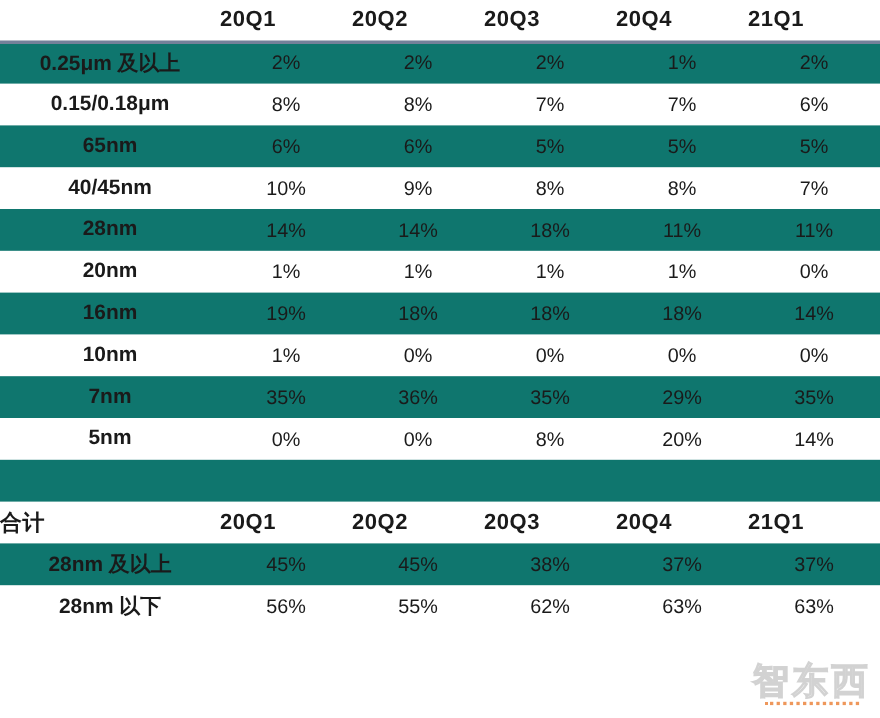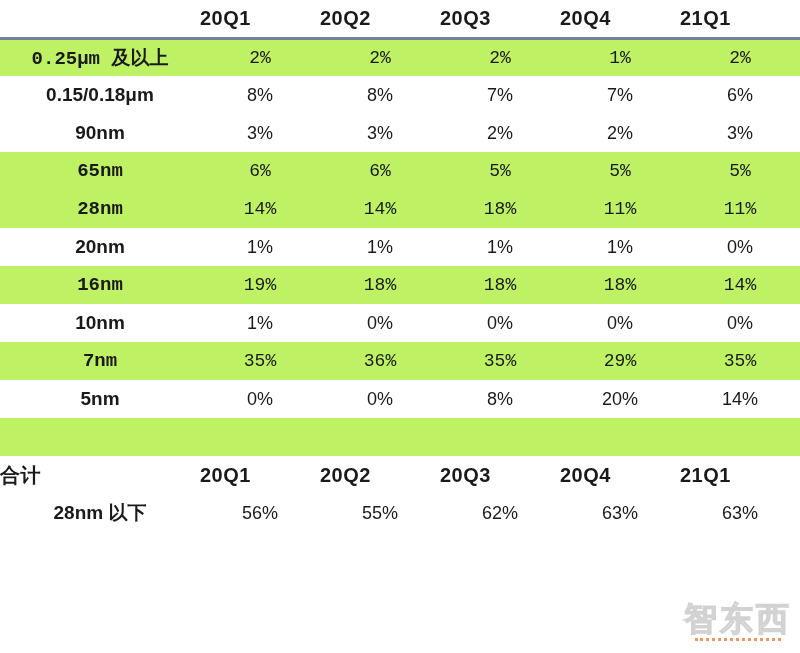--- a/index.html
+++ b/index.html
@@ -36,21 +36,21 @@
     vertical-align: middle;
     padding: 0;
   }
   td.value-cell {
     font-size: 18px;
     font-weight: 400;
     text-align: center;
     vertical-align: middle;
     padding: 0;
   }
-  tr.alt { background: #bef264; font-family: Liberation Mono, monospace; }
+  tr.alt { background: #0f766e; }
   tr.spacer-row td { padding: 0; }
   .watermark {
     position: absolute;
     right: 8px;
     bottom: 12px;
     z-index: 2;
     pointer-events: none;
     text-align: center;
   }
   .wm-text {
@@ -100,36 +100,36 @@
         <td class="value-cell">2%</td>
       </tr>
       <tr>
         <th class="row-label">0.15/0.18μm</th>
         <td class="value-cell">8%</td>
         <td class="value-cell">8%</td>
         <td class="value-cell">7%</td>
         <td class="value-cell">7%</td>
         <td class="value-cell">6%</td>
       </tr>
-      <tr>
-        <th class="row-label">90nm</th>
-        <td class="value-cell">3%</td>
-        <td class="value-cell">3%</td>
-        <td class="value-cell">2%</td>
-        <td class="value-cell">2%</td>
-        <td class="value-cell">3%</td>
-      </tr>
       <tr class="alt">
         <th class="row-label">65nm</th>
         <td class="value-cell">6%</td>
         <td class="value-cell">6%</td>
         <td class="value-cell">5%</td>
         <td class="value-cell">5%</td>
         <td class="value-cell">5%</td>
       </tr>
+      <tr>
+        <th class="row-label">40/45nm</th>
+        <td class="value-cell">10%</td>
+        <td class="value-cell">9%</td>
+        <td class="value-cell">8%</td>
+        <td class="value-cell">8%</td>
+        <td class="value-cell">7%</td>
+      </tr>
       <tr class="alt">
         <th class="row-label">28nm</th>
         <td class="value-cell">14%</td>
         <td class="value-cell">14%</td>
         <td class="value-cell">18%</td>
         <td class="value-cell">11%</td>
         <td class="value-cell">11%</td>
       </tr>
       <tr>
         <th class="row-label">20nm</th>
@@ -179,20 +179,28 @@
         <td class="value-cell"></td>
         <td class="value-cell"></td>
       </tr>
       <tr>
         <th class="summary-title">合计</th>
         <th class="quarter-header">20Q1</th>
         <th class="quarter-header">20Q2</th>
         <th class="quarter-header">20Q3</th>
         <th class="quarter-header">20Q4</th>
         <th class="quarter-header">21Q1</th>
+      </tr>
+      <tr class="alt">
+        <th class="row-label">28nm 及以上</th>
+        <td class="value-cell">45%</td>
+        <td class="value-cell">45%</td>
+        <td class="value-cell">38%</td>
+        <td class="value-cell">37%</td>
+        <td class="value-cell">37%</td>
       </tr>
       <tr>
         <th class="row-label">28nm 以下</th>
         <td class="value-cell">56%</td>
         <td class="value-cell">55%</td>
         <td class="value-cell">62%</td>
         <td class="value-cell">63%</td>
         <td class="value-cell">63%</td>
       </tr>
     </tbody>

